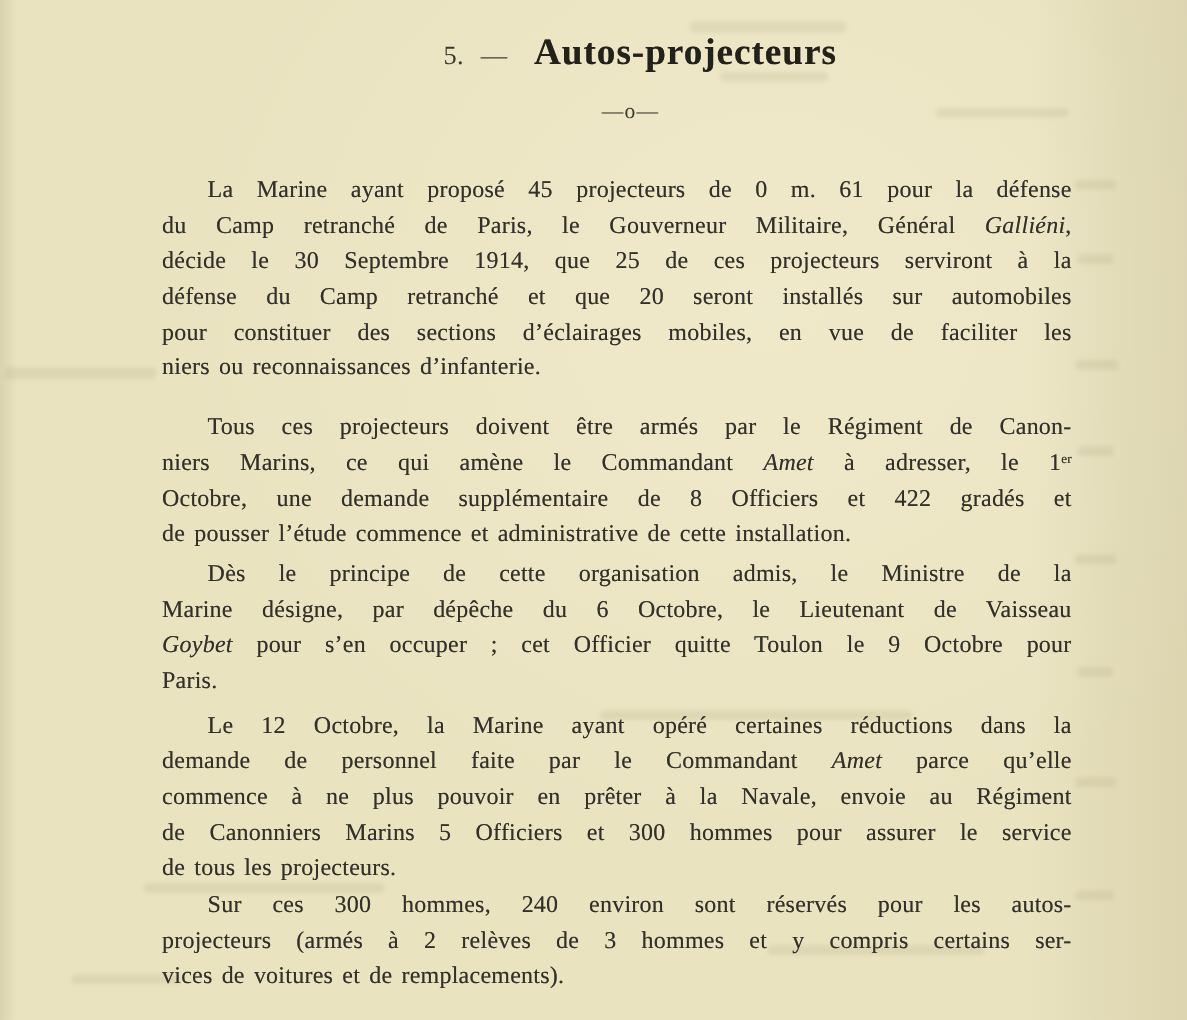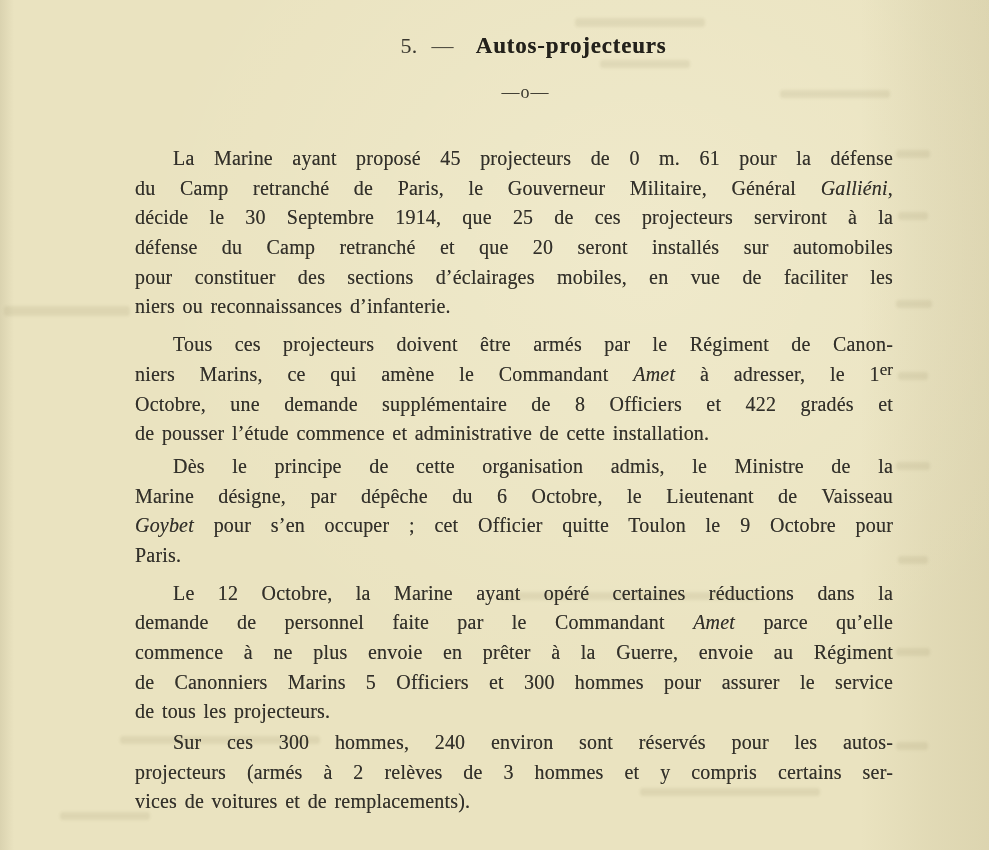--- a/index.html
+++ b/index.html
@@ -39,21 +39,21 @@
     font-size: 22px;
     color: #3a382f;
     margin-right: 14px;
   }
   .heading .dash {
     font-size: 22px;
     color: #4a473c;
     margin-right: 22px;
   }
   .heading .title {
-    font-size: 23px;
+    font-size: 31px;
     font-weight: bold;
     color: #23211b;
     letter-spacing: 0.8px;
     word-spacing: 2px;
     text-shadow: 0 0 0.5px rgba(30,28,20,0.6);
   }
 
   
   .ornament {
     position: absolute;
@@ -71,42 +71,42 @@
   .doc-body {
     position: absolute;
     top: 144px;
     left: 135px;
     width: 758px;
   }
   .para {
     margin: 0;
     padding: 0;
   }
-  .para:nth-of-type(2) { margin-top: 8px; }
+  .para:nth-of-type(2) { margin-top: 20px; }
   .para:nth-of-type(3) { margin-top: 3px; }
   .para:nth-of-type(4) { margin-top: 8px; }
   .para:nth-of-type(5) { margin-top: 1px; }
   .line {
     display: block;
     height: 29.7px;
     line-height: 29.7px;
     font-size: 20px;
     letter-spacing: 0.2px;
     word-spacing: 0.12em;
     text-align: justify;
     text-align-last: justify;
     color: #32302a;
     text-shadow: 0 0 0.4px rgba(45,42,32,0.55);
     white-space: normal;
   }
   .line.indent { text-indent: 38px; }
   .line.last   { text-align-last: left; }
   .it  { font-style: italic; }
   sup {
-    font-size: 17px;
+    font-size: 11px;
     line-height: 0;
     vertical-align: 6px;
     letter-spacing: 0;
   }
 
   
   .ghost {
     position: absolute;
     background: #8a8156;
     opacity: 0.13;
@@ -160,21 +160,21 @@
       </p>
       <p class="para">
         <span class="line indent"><span>Dès le principe de cette organisation admis, le Ministre de la</span></span>
         <span class="line"><span>Marine désigne, par dépêche du 6 Octobre, le Lieutenant de Vaisseau</span></span>
         <span class="line"><span class="it">Goybet</span><span> pour s’en occuper ; cet Officier quitte Toulon le 9 Octobre pour</span></span>
         <span class="line last"><span>Paris.</span></span>
       </p>
       <p class="para">
         <span class="line indent"><span>Le 12 Octobre, la Marine ayant opéré certaines réductions dans la</span></span>
         <span class="line"><span>demande de personnel faite par le Commandant </span><span class="it">Amet</span><span> parce qu’elle</span></span>
-        <span class="line"><span>commence à ne plus envoie en prêter à la Guerre, envoie au Régiment</span></span>
+        <span class="line"><span>commence à ne plus pouvoir en prêter à la Navale, envoie au Régiment</span></span>
         <span class="line"><span>de Canonniers Marins 5 Officiers et 300 hommes pour assurer le service</span></span>
         <span class="line last"><span>de tous les projecteurs.</span></span>
       </p>
       <p class="para">
         <span class="line indent"><span>Sur ces 300 hommes, 240 environ sont réservés pour les autos-</span></span>
         <span class="line"><span>projecteurs (armés à 2 relèves de 3 hommes et y compris certains ser-</span></span>
         <span class="line last"><span>vices de voitures et de remplacements).</span></span>
       </p>
     </div>
 

